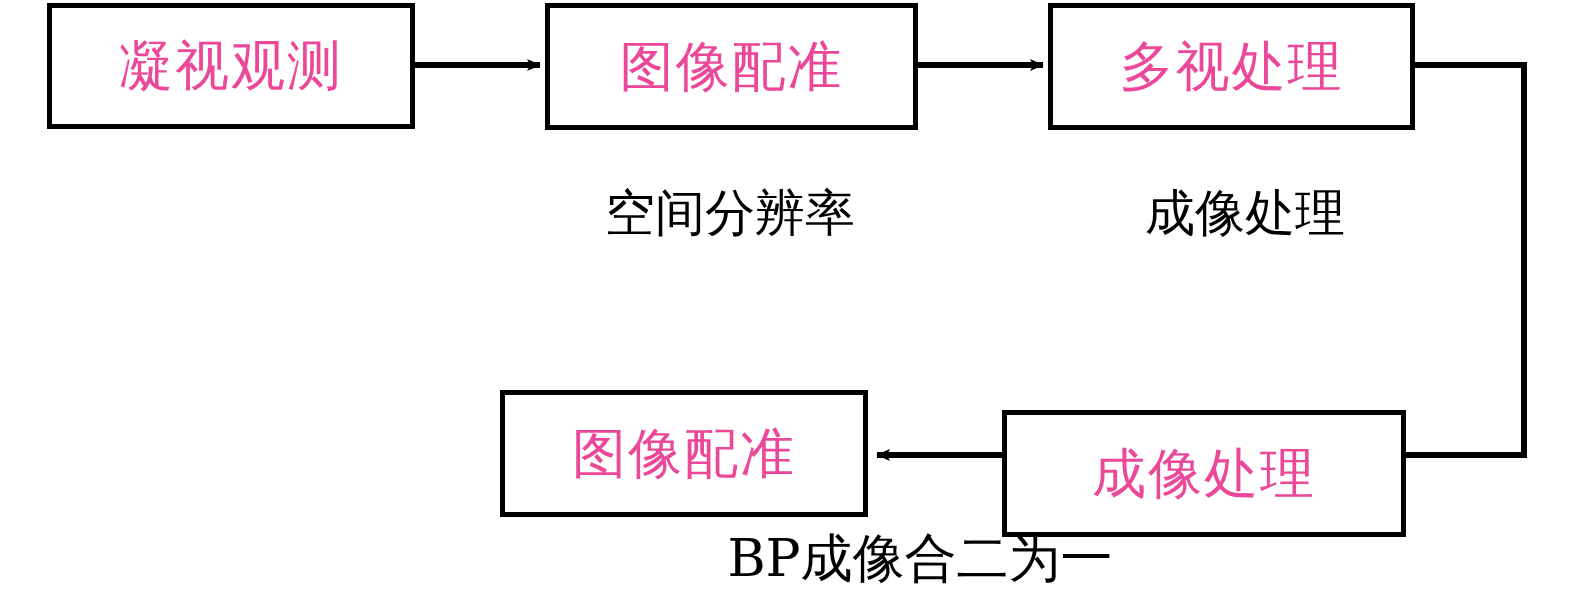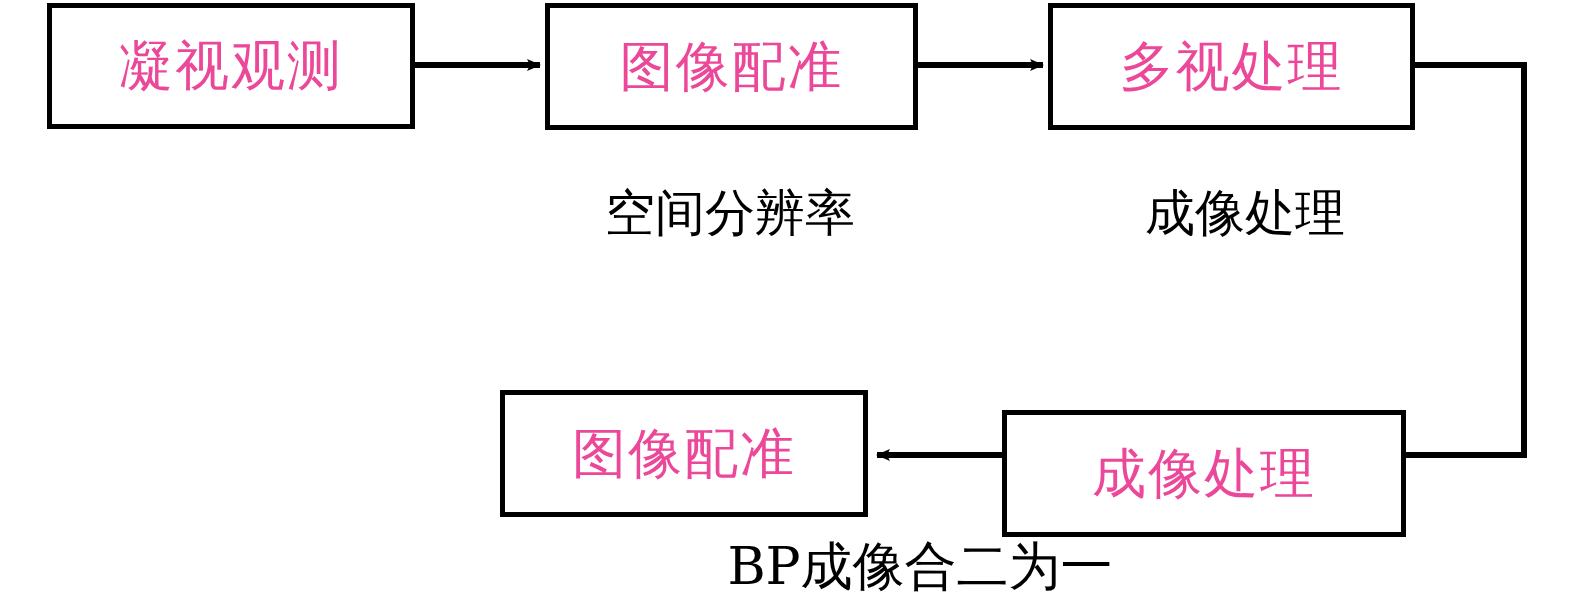--- a/index.html
+++ b/index.html
@@ -45,21 +45,20 @@
     margin-top: 28px;
   }
   .caption {
     position: absolute;
     font-family: "DejaVu Serif", "Liberation Serif", serif;
     font-size: 52px;
     line-height: 1;
     color: #000000;
     text-align: center;
     white-space: nowrap;
-    margin-top: 8px;
   }
   .edge-svg {
     position: absolute;
     left: 0;
     top: 0;
     width: 1575px;
     height: 606px;
     pointer-events: none;
   }
 </style>

